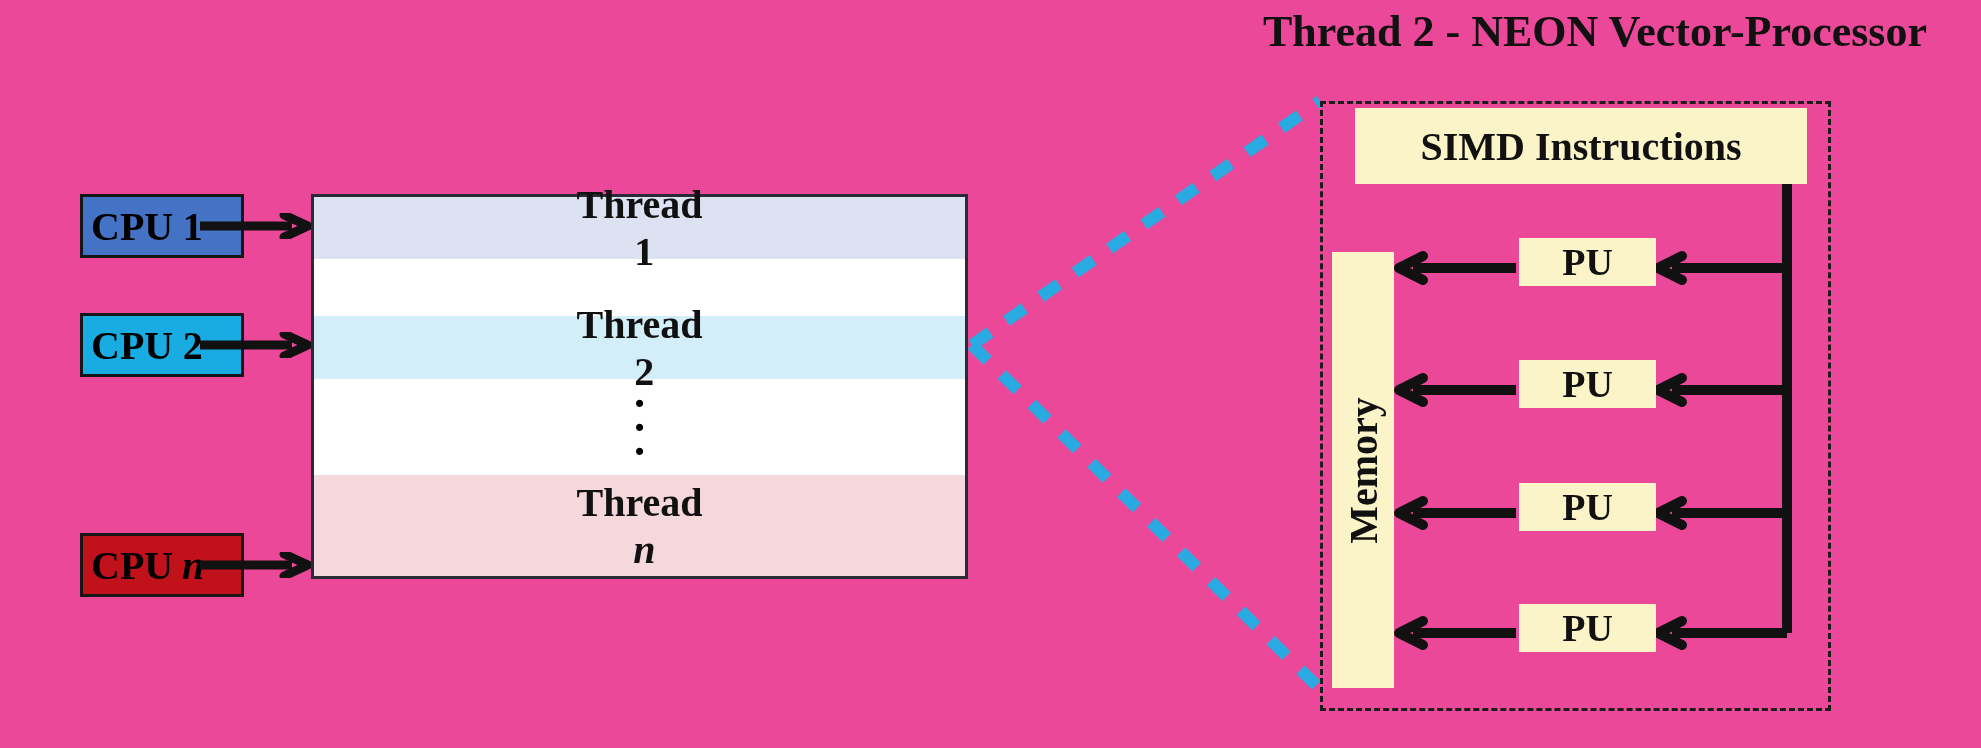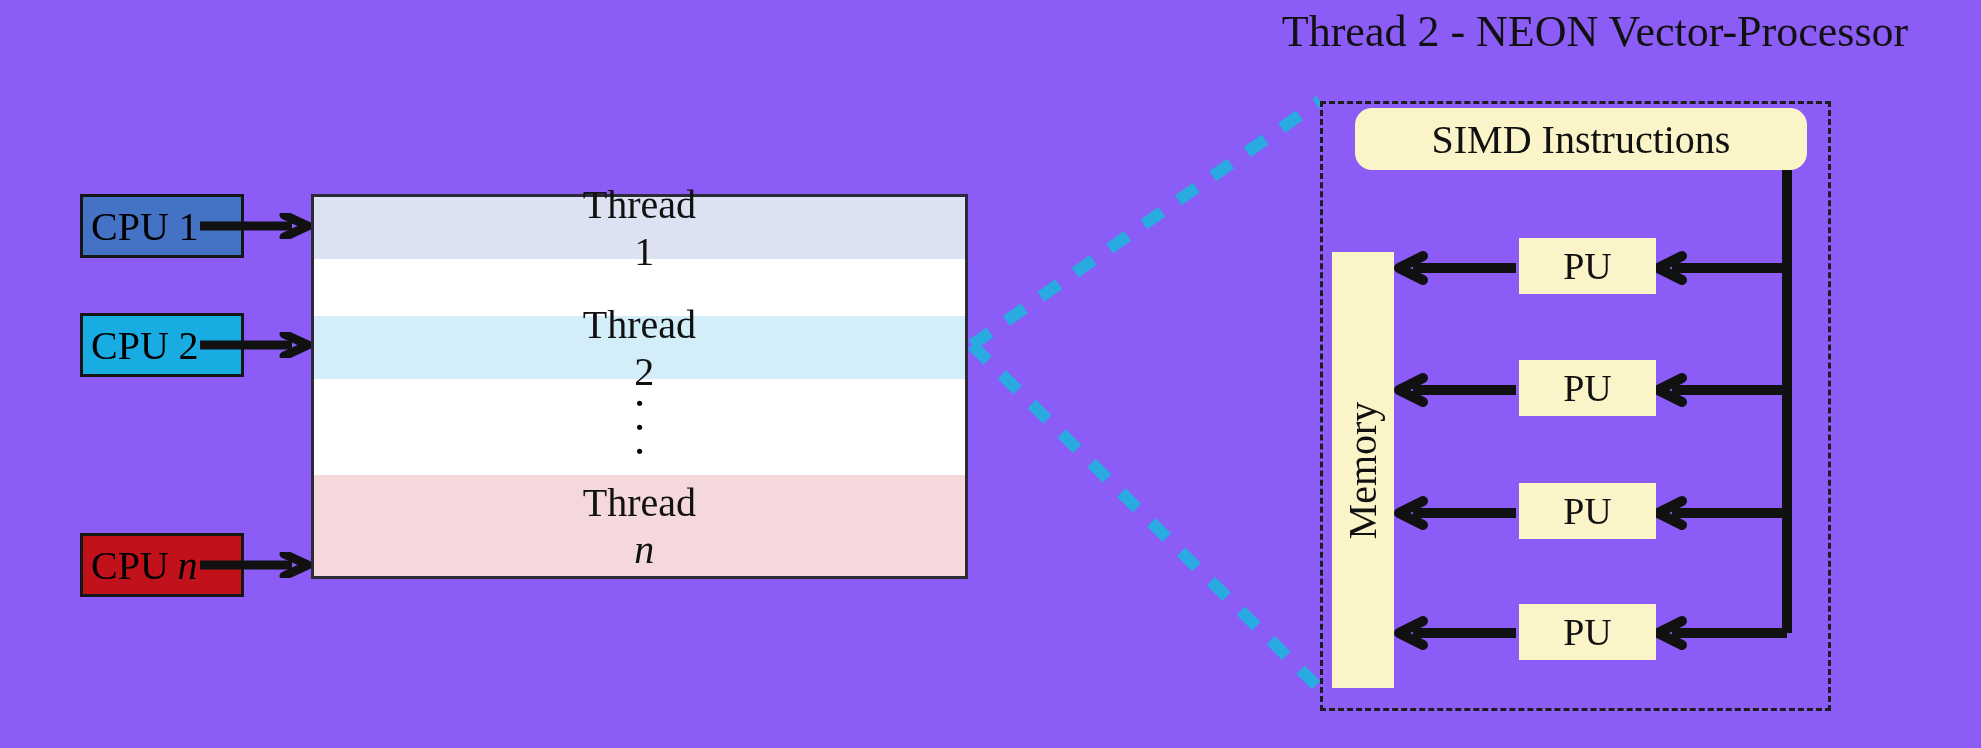--- a/index.html
+++ b/index.html
@@ -1,23 +1,24 @@
 <!DOCTYPE html>
 <html><head>
 <meta charset="utf-8">
 <style>
   html,body{margin:0;padding:0;background:#ffffff;}
   #stage{
     position:relative;
     width:1981px;
     height:748px;
-    background:#8b5cf6;
+    background:#ec4899;
     overflow:hidden;
     font-family:"Liberation Serif","DejaVu Serif",serif;
     color:#000000;
+    font-weight:bold;
   }
 
   
   #title{
     position:absolute;
     left:1215px; top:8px;
     width:760px;
     text-align:center;
     font-size:44px;
     line-height:1.1;
@@ -116,40 +117,39 @@
     background:#FAF4C8;
     display:flex;
     align-items:center;
     justify-content:center;
     font-size:38px;
     color:#111111;
   }
 
   #simdbox{
     left:1355px; top:108px;
-    width:452px; height:62px;
-    font-size:40px;
-    border-radius:17px;
+    width:452px; height:76px;
+    font-size:40px;
   }
 
   #membox{
     left:1332px; top:252px;
     width:62px; height:436px;
   }
   #memlabel{
     transform:rotate(-90deg);
     white-space:nowrap;
     font-size:40px;
     color:#111111;
   }
 
   .pubox{
     left:1519px;
     width:137px;
-    height:56px;
+    height:48px;
   }
   #pu1{top:238px;}
   #pu2{top:360px;}
   #pu3{top:483px;}
   #pu4{top:604px;}
 
   
   #wiring{
     position:absolute;
     left:1320px; top:101px;

